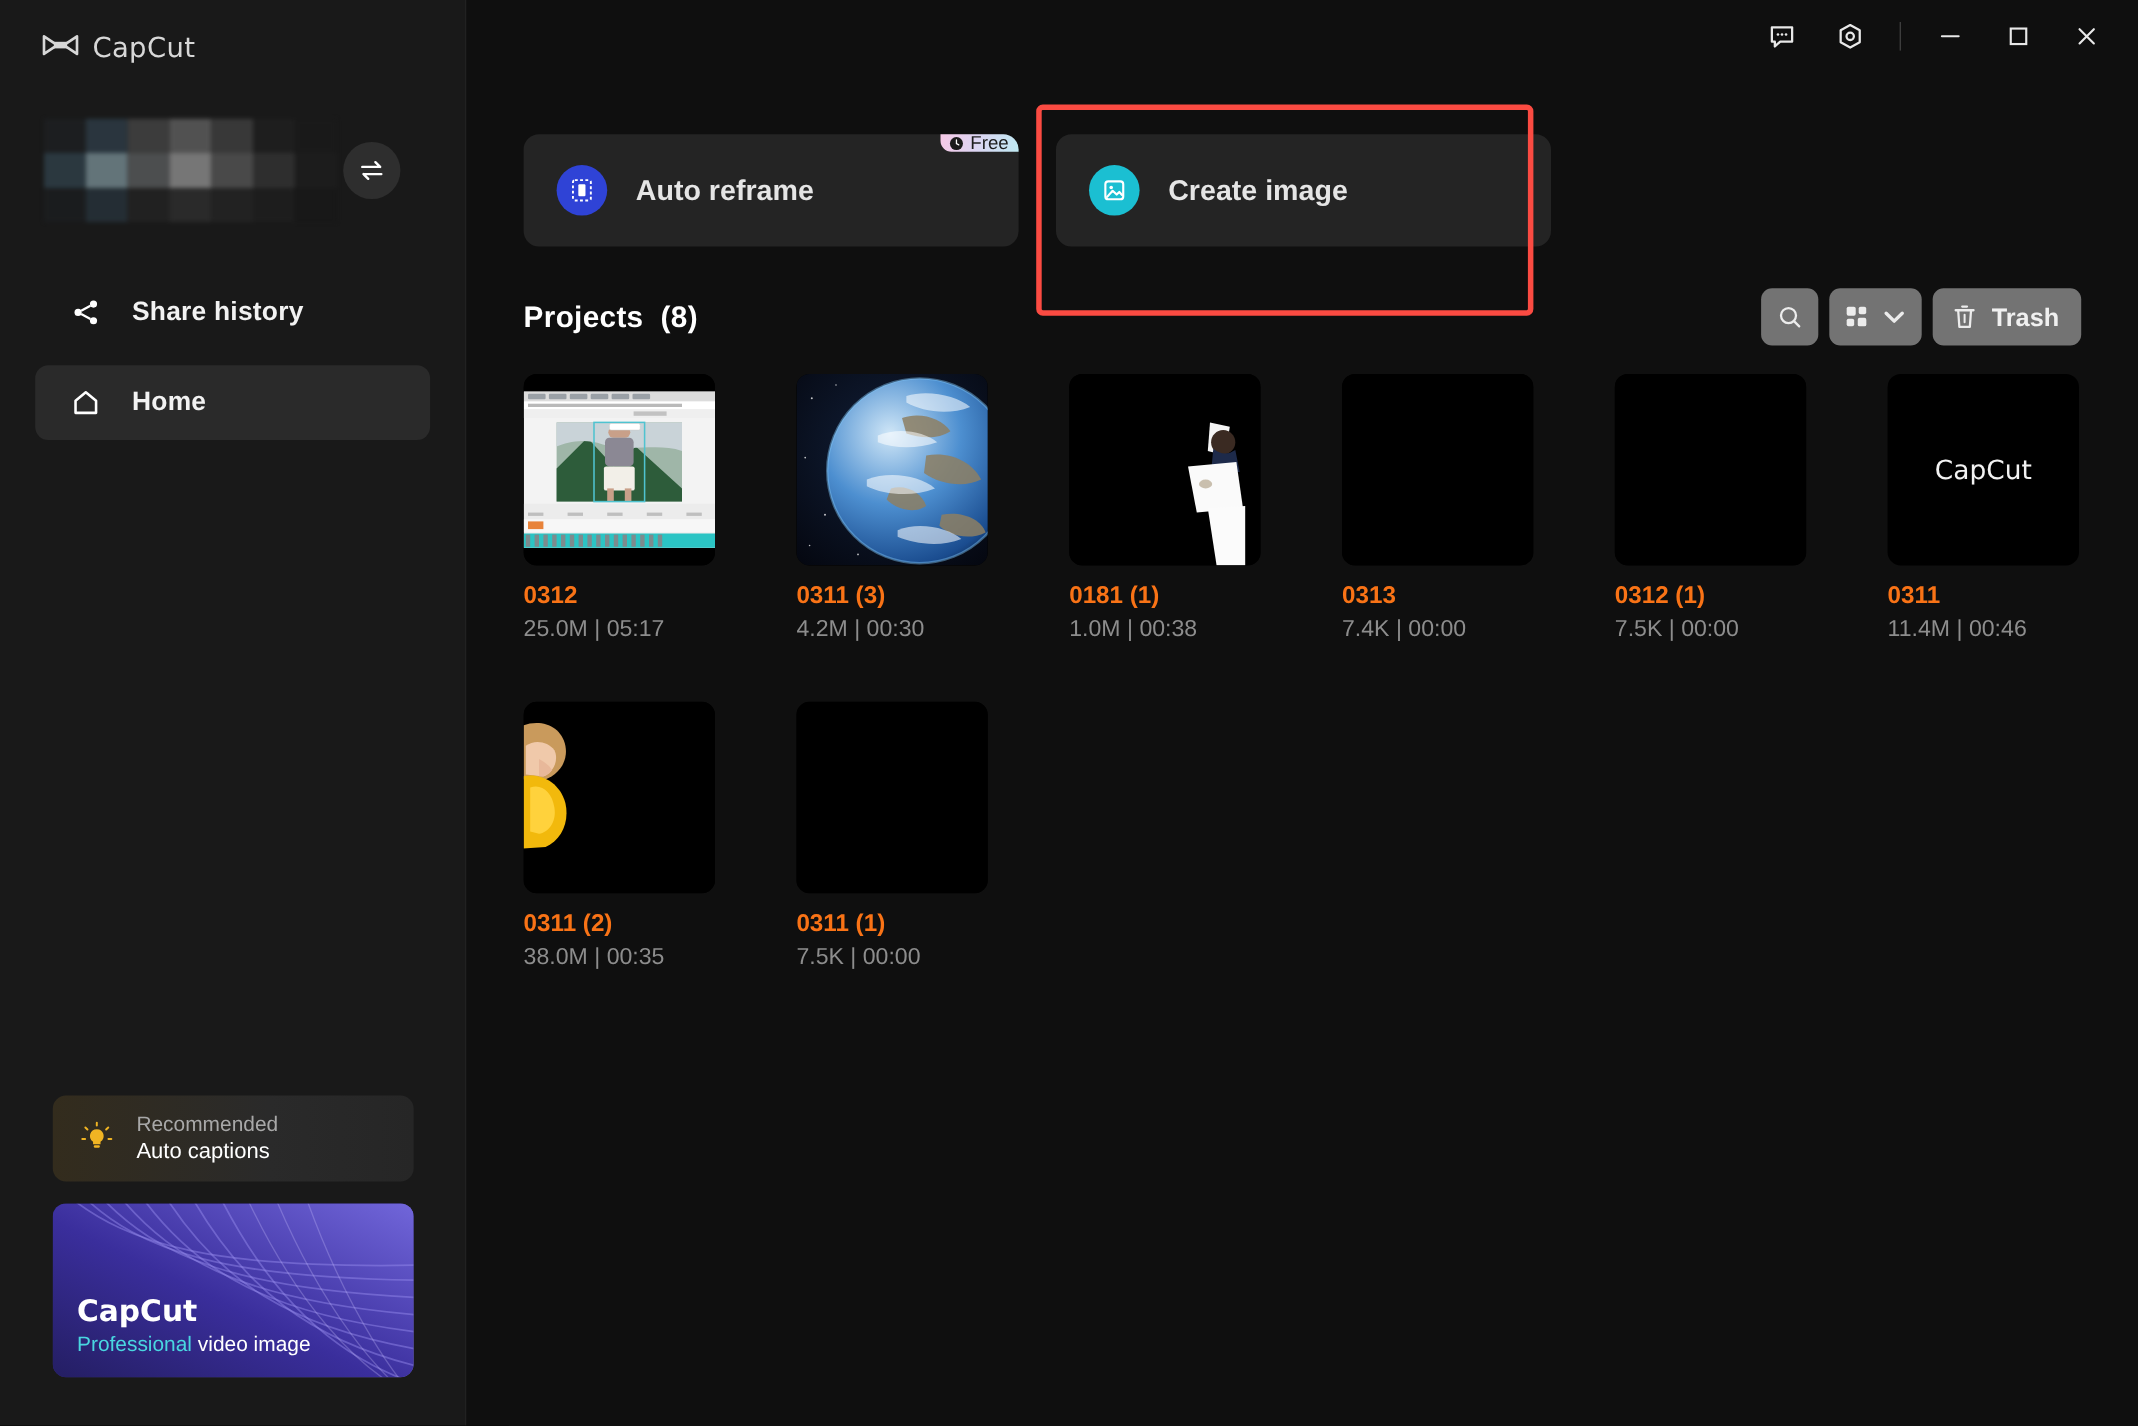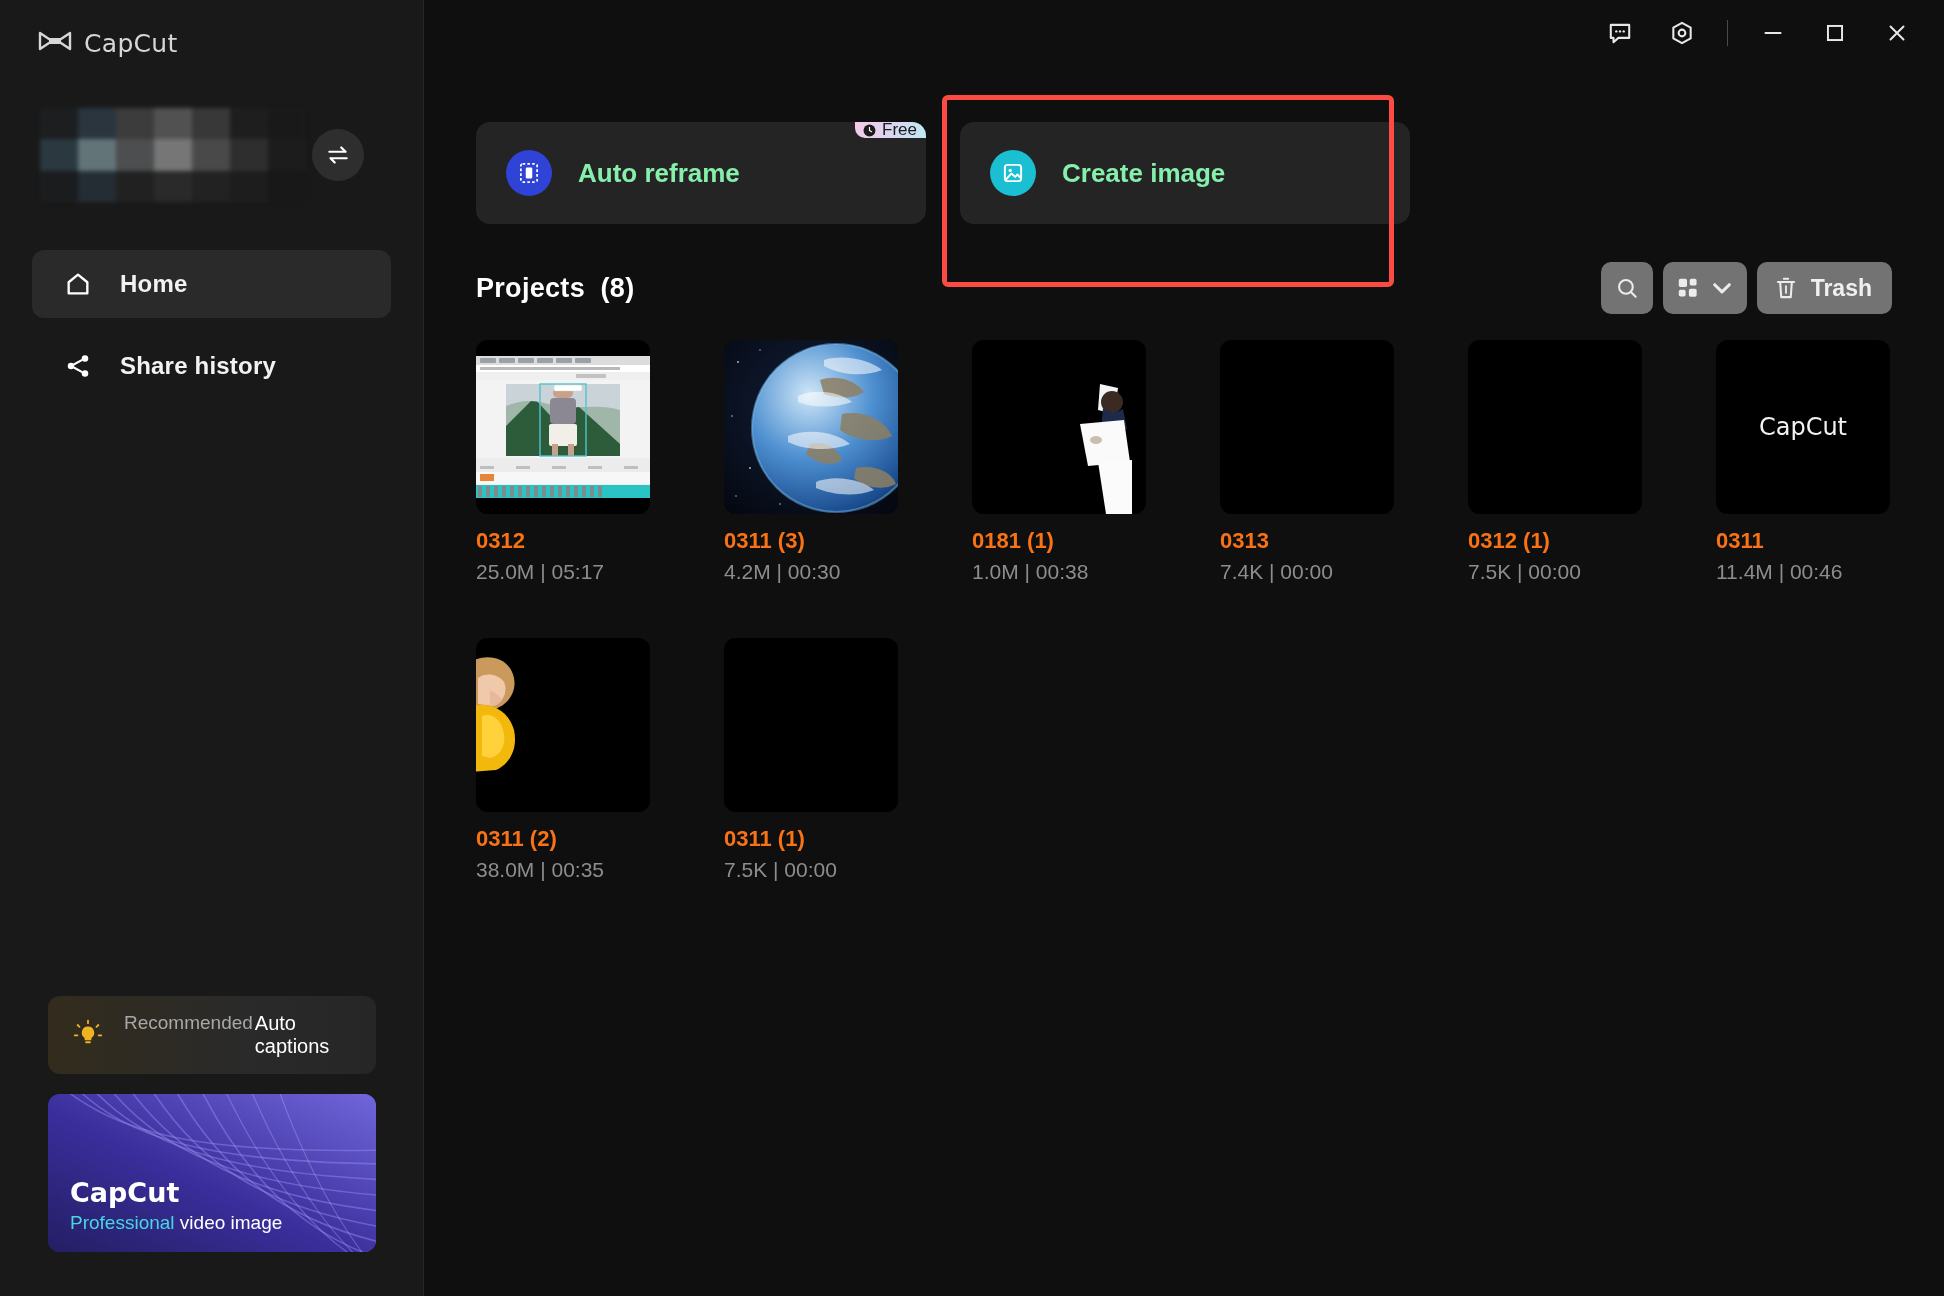--- a/index.html
+++ b/index.html
@@ -114,21 +114,21 @@
     height: 78px;
     border-radius: 12px;
     background: linear-gradient(90deg, #332c1d 0%, #2a2a2a 60%, #262626 100%);
     display: flex;
     align-items: center;
     gap: 18px;
     padding-left: 22px;
     cursor: pointer;
   }
   .bulb { width: 36px; height: 36px; flex: 0 0 36px; }
-  .rec-text { display: flex; flex-direction: row; gap: 2px; }
+  .rec-text { display: flex; flex-direction: column; gap: 2px; }
   .rec-top { font-size: 19px; color: #a8a8a8; }
   .rec-bottom { font-size: 20px; font-weight: normal; color: #ffffff; }
 
   .promo-card {
     position: relative;
     margin-top: 20px;
     height: 158px;
     border-radius: 12px;
     overflow: hidden;
     background: linear-gradient(120deg, #2a2470 0%, #3b2f9a 40%, #5a4fc4 75%, #6f63d6 100%);
@@ -256,21 +256,21 @@
     padding-left: 30px;
     cursor: pointer;
   }
   .tile-ico {
     width: 46px; height: 46px;
     border-radius: 50%;
     display: flex; align-items: center; justify-content: center;
     flex: 0 0 46px;
   }
   .tile-ico svg { width: 26px; height: 26px; }
-  .tile-label { font-size: 26px; font-weight: bold; color: #86efac; }
+  .tile-label { font-size: 26px; font-weight: bold; color: #e5e5e5; }
   .free-badge {
     position: absolute;
     top: 0; right: 0;
     height: 16px;
     padding: 0 9px 0 7px;
     border-radius: 0 14px 0 10px;
     background: linear-gradient(100deg, #f6c9e6 0%, #ddd4f2 45%, #bfe9f2 100%);
     display: flex;
     align-items: center;
     gap: 5px;
@@ -394,38 +394,38 @@
           <i style="background:#181818"></i>
       </div>
       <div class="switch-btn">
         <svg viewBox="0 0 24 24">
           <path d="M4 9 H19 M15 5 L19 9 M20 15 H5 M9 19 L5 15" fill="none" stroke="#ffffff" stroke-width="2" stroke-linecap="round" stroke-linejoin="round"></path>
         </svg>
       </div>
     </div>
 
     <nav class="nav">
-      <div class="nav-item active">
-        <span class="ico">
-          <svg viewBox="0 0 24 24">
-            <path d="M4 10.5 L12 4 L20 10.5 V20 H4 Z" fill="none" stroke="#ffffff" stroke-width="2" stroke-linejoin="round" stroke-linecap="round"></path>
-          </svg>
-        </span>
-        <span class="nav-label">Home</span>
-      </div>
       <div class="nav-item">
         <span class="ico">
           <svg viewBox="0 0 24 24">
             <circle cx="18" cy="5.5" r="2.8" fill="#ffffff"></circle>
             <circle cx="18" cy="18.5" r="2.8" fill="#ffffff"></circle>
             <circle cx="6" cy="12" r="2.8" fill="#ffffff"></circle>
             <path d="M8.4 10.7 L15.6 6.8 M8.4 13.3 L15.6 17.2" stroke="#ffffff" stroke-width="1.8"></path>
           </svg>
         </span>
         <span class="nav-label">Share history</span>
+      </div>
+      <div class="nav-item active">
+        <span class="ico">
+          <svg viewBox="0 0 24 24">
+            <path d="M4 10.5 L12 4 L20 10.5 V20 H4 Z" fill="none" stroke="#ffffff" stroke-width="2" stroke-linejoin="round" stroke-linecap="round"></path>
+          </svg>
+        </span>
+        <span class="nav-label">Home</span>
       </div>
     </nav>
 
     <div class="promos">
       <div class="rec-card">
         <svg class="bulb" viewBox="0 0 36 36">
           <path d="M18 9.5 a6.2 6.2 0 0 1 3.4 11.4 v2.3 h-6.8 v-2.3 A6.2 6.2 0 0 1 18 9.5 Z" fill="#f0b423"></path>
           <rect x="15.2" y="24.2" width="5.6" height="2.1" rx="1" fill="#f0b423"></rect>
           <g stroke="#f0b423" stroke-width="1.8" stroke-linecap="round">
             <path d="M18 3.6 v2.6"></path>

